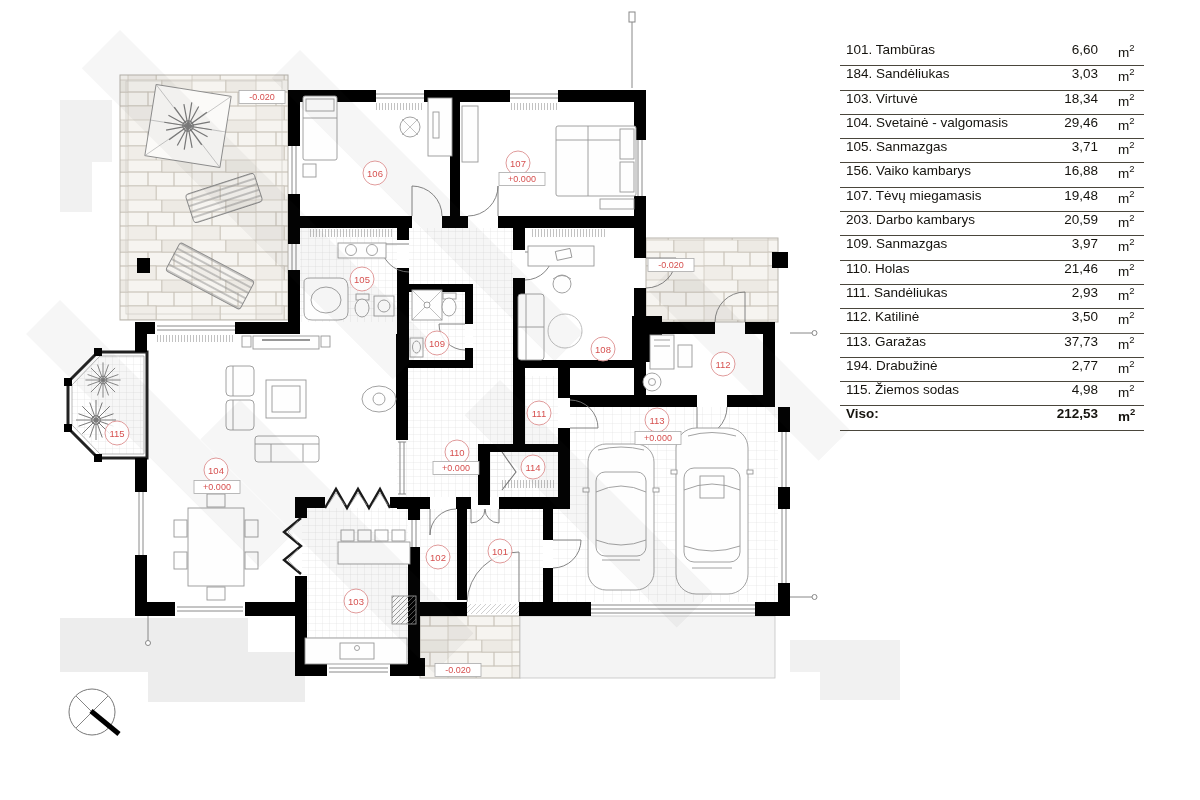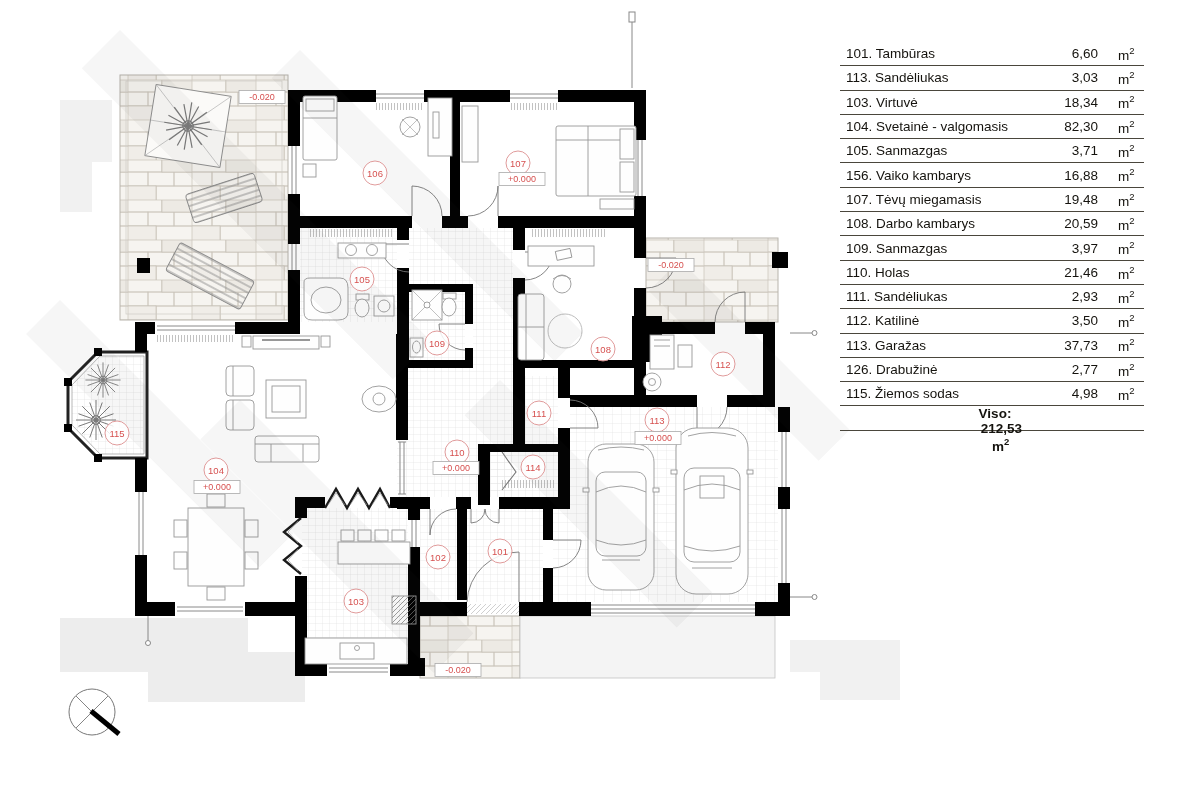--- a/index.html
+++ b/index.html
@@ -1,27 +1,27 @@
 <!DOCTYPE html>
 <html><head>
 <meta charset="utf-8">
 <style>
   html,body{margin:0;padding:0;background:#fff;}
   #stage{position:relative;width:1200px;height:800px;background:#fff;overflow:hidden;
          font-family:"Liberation Sans",sans-serif;}
   #plan-svg{position:absolute;left:0;top:0;}
   
   #legend{position:absolute;left:840px;top:42px;width:304px;color:#15130e;}
-  .lrow{height:24.3px;display:flex;align-items:center;border-bottom:1px solid #4a463c;
+  .lrow{height:24.3px;display:flex;align-items:flex-start;border-bottom:1px solid #4a463c;
         font-size:13.5px;box-sizing:border-box;padding-left:6px;}
   .lrow .rlabel{flex:1;white-space:nowrap;}
   .lrow .rarea{width:54px;text-align:right;}
   .lrow .runit{width:26px;padding-left:20px;}
   .lrow .runit sup{font-size:9.5px;}
-  .lrow.total{font-weight:bold;flex-direction:column;}
+  .lrow.total{font-weight:bold;}
   
   .roomtag{font:9.5px "Liberation Sans",sans-serif;fill:#d6504f;}
   .elevtag{font:9px "Liberation Sans",sans-serif;fill:#d6504f;}
 </style>
 </head>
 <body>
 
 <div id="stage">
 
 <svg id="plan-svg" width="1200" height="800" viewBox="0 0 1200 800">
@@ -563,51 +563,51 @@
   </g>
 </svg>
 
 <div id="legend">
   <div class="lrow">
     <span class="rlabel">101. Tambūras</span>
     <span class="rarea">6,60</span>
     <span class="runit"><span>m</span><sup>2</sup></span>
   </div>
   <div class="lrow">
-    <span class="rlabel">113. Sandėliukas</span>
+    <span class="rlabel">184. Sandėliukas</span>
     <span class="rarea">3,03</span>
     <span class="runit"><span>m</span><sup>2</sup></span>
   </div>
   <div class="lrow">
     <span class="rlabel">103. Virtuvė</span>
     <span class="rarea">18,34</span>
     <span class="runit"><span>m</span><sup>2</sup></span>
   </div>
   <div class="lrow">
     <span class="rlabel">104. Svetainė - valgomasis</span>
-    <span class="rarea">82,30</span>
+    <span class="rarea">29,46</span>
     <span class="runit"><span>m</span><sup>2</sup></span>
   </div>
   <div class="lrow">
     <span class="rlabel">105. Sanmazgas</span>
     <span class="rarea">3,71</span>
     <span class="runit"><span>m</span><sup>2</sup></span>
   </div>
   <div class="lrow">
     <span class="rlabel">156. Vaiko kambarys</span>
     <span class="rarea">16,88</span>
     <span class="runit"><span>m</span><sup>2</sup></span>
   </div>
   <div class="lrow">
     <span class="rlabel">107. Tėvų miegamasis</span>
     <span class="rarea">19,48</span>
     <span class="runit"><span>m</span><sup>2</sup></span>
   </div>
   <div class="lrow">
-    <span class="rlabel">108. Darbo kambarys</span>
+    <span class="rlabel">203. Darbo kambarys</span>
     <span class="rarea">20,59</span>
     <span class="runit"><span>m</span><sup>2</sup></span>
   </div>
   <div class="lrow">
     <span class="rlabel">109. Sanmazgas</span>
     <span class="rarea">3,97</span>
     <span class="runit"><span>m</span><sup>2</sup></span>
   </div>
   <div class="lrow">
     <span class="rlabel">110. Holas</span>
@@ -623,21 +623,21 @@
     <span class="rlabel">112. Katilinė</span>
     <span class="rarea">3,50</span>
     <span class="runit"><span>m</span><sup>2</sup></span>
   </div>
   <div class="lrow">
     <span class="rlabel">113. Garažas</span>
     <span class="rarea">37,73</span>
     <span class="runit"><span>m</span><sup>2</sup></span>
   </div>
   <div class="lrow">
-    <span class="rlabel">126. Drabužinė</span>
+    <span class="rlabel">194. Drabužinė</span>
     <span class="rarea">2,77</span>
     <span class="runit"><span>m</span><sup>2</sup></span>
   </div>
   <div class="lrow">
     <span class="rlabel">115. Žiemos sodas</span>
     <span class="rarea">4,98</span>
     <span class="runit"><span>m</span><sup>2</sup></span>
   </div>
   <div class="lrow total">
     <span class="rlabel">Viso:</span>

